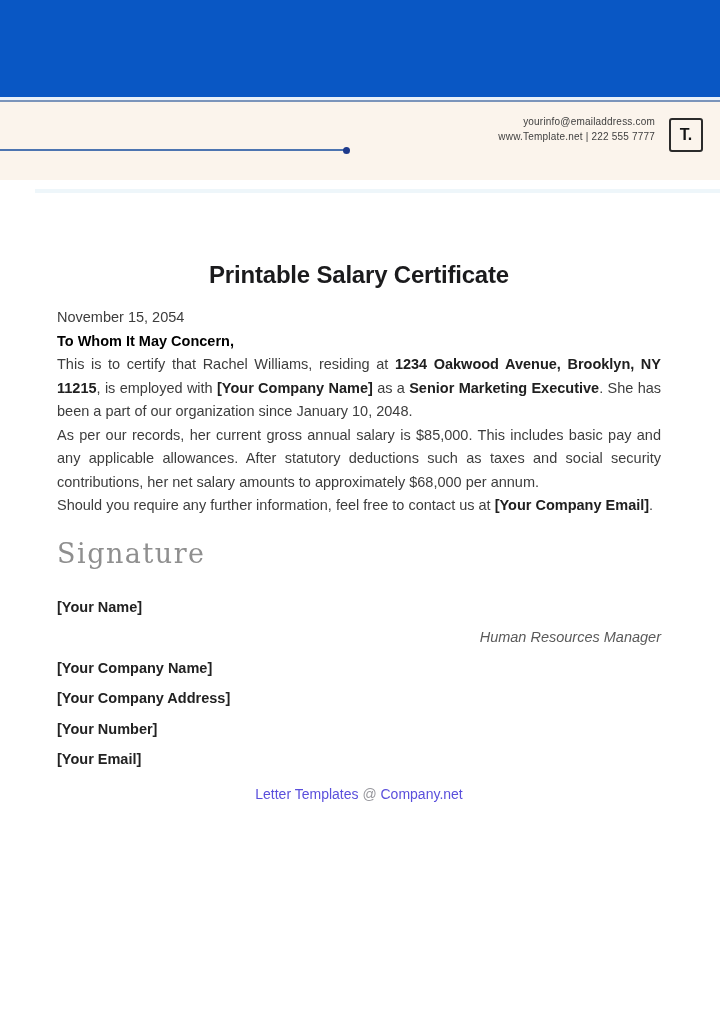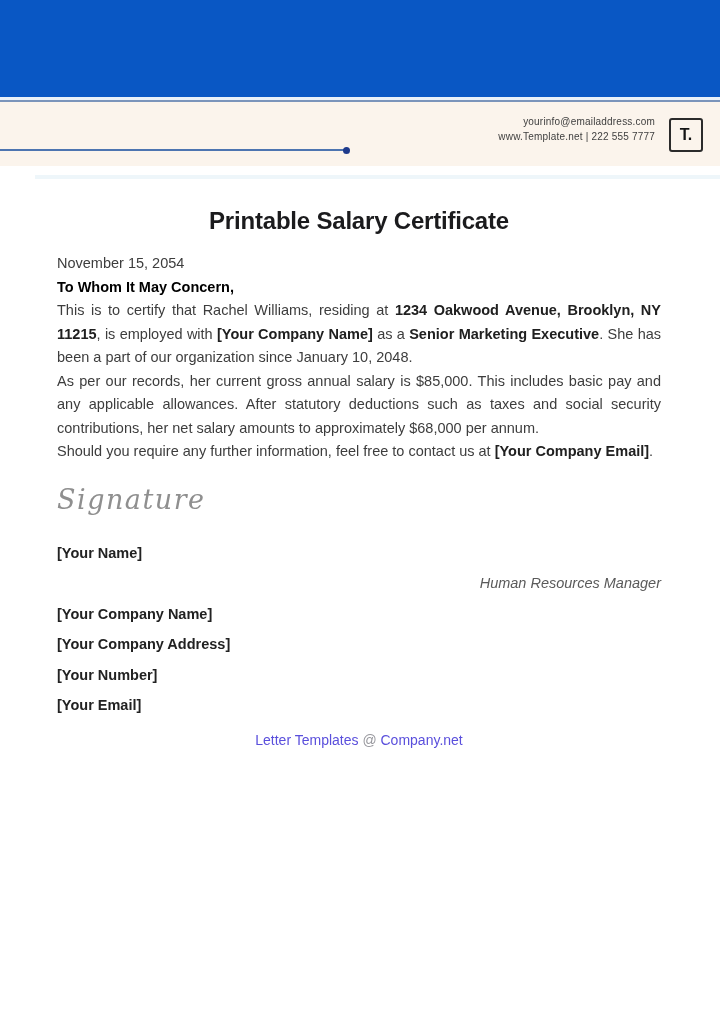--- a/index.html
+++ b/index.html
@@ -8,35 +8,35 @@
     height: 1019px;
     background: var(--page_bg, #ffffff);
     font-family: "Liberation Sans", sans-serif;
     position: relative;
     overflow: hidden;
   }
   .band { height: 97px; background: var(--band, #0957c4); }
   .line-pale { height: 3px; background: var(--pale_line, #e9f1f9); }
   .line-steel { height: 2px; background: var(--steel_line, #7b94ba); }
 
-  .letterhead { height: 64px; background: var(--cream, #fbf4ec); position: relative; }
+  .letterhead { height: 78px; background: var(--cream, #fbf4ec); position: relative; }
   .rule { position: absolute; left: 0; top: 47px; width: 347px; height: 2px; background: var(--rule, #4d74b0); }
   .rule-dot { position: absolute; right: -3px; top: -2.5px; width: 7px; height: 7px; border-radius: 50%; background: var(--rule_dot, #1e3a8c); }
   .contact { position: absolute; right: 65px; top: 13px; text-align: right; font-size: 10px; line-height: 14.5px; color: #3e3e3e; letter-spacing: 0.2px; }
   .logo { position: absolute; right: 17px; top: 16px; width: 34px; height: 34px; border: 2px solid #2b2b2b; border-radius: 3px; display: flex; align-items: center; justify-content: center; font-weight: 800; font-size: 16px; color: #141414; }
 
   .stripe { height: 4px; background: #eef6fa; margin: 9px 0 0 35px; }
 
   .letter { padding: 0 59px 0 57px; font-size: 14.5px; line-height: 23.5px; color: #3d3d3d; }
-  .title { margin-top: 28px; text-align: center; font-size: 24px; line-height: 28px; font-weight: 700; color: #1b1b1d; letter-spacing: -0.2px; }
+  .title { margin-top: 68px; text-align: center; font-size: 24px; line-height: 28px; font-weight: 700; color: #1b1b1d; letter-spacing: -0.2px; }
   .date { margin-top: 17px; }
   .salutation { font-weight: 700; color: #000000; }
   .para { text-align: justify; }
   .para .b, .b { font-weight: 700; color: #202020; }
-  .signature { margin-top: 17px; font-family: "DejaVu Serif", serif; font-style: italic; font-size: 27px; line-height: 38px; color: #8f8f8f; letter-spacing: 1.5px; }
+  .signature { margin-top: 17px; font-family: "DejaVu Serif", serif; font-size: 27px; line-height: 38px; color: #8f8f8f; letter-spacing: 1.5px; }
   .signer { margin-top: 27px; }
   .signer p { font-size: 14.5px; line-height: 14px; margin-bottom: 16.5px; font-weight: 700; color: #222222; }
   .signer p.signer-role { font-weight: 400; font-style: italic; color: #5a5a5a; text-align: right; }
   .footer-row { text-align: center; margin-top: 7px; }
   .footer-link { font-size: 14px; color: var(--link, #5a4fdc); text-decoration: none; cursor: pointer; }
   .footer-link .at { color: #97979d; }
 </style>
 </head>
 <body>
 

